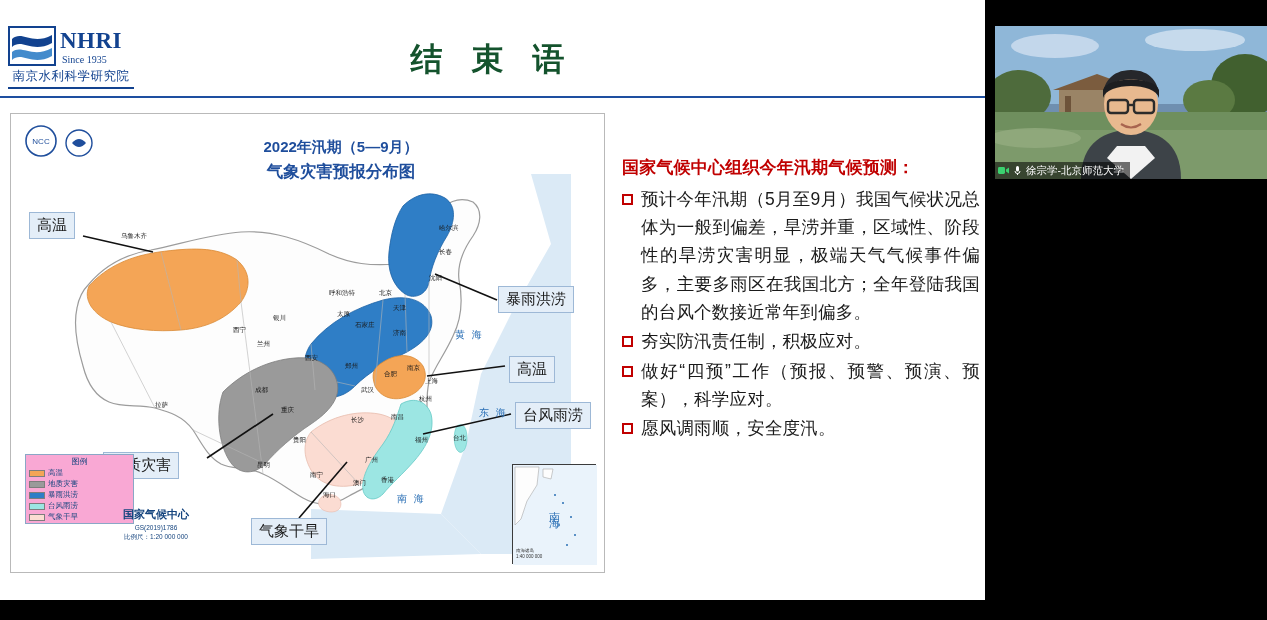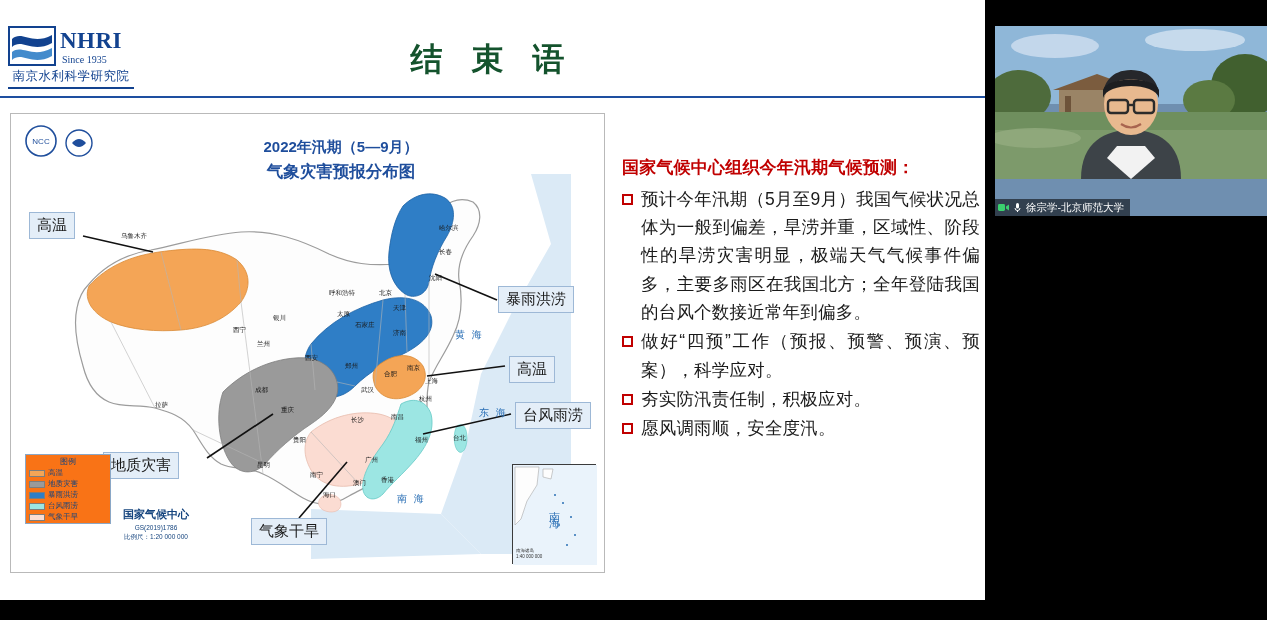--- a/index.html
+++ b/index.html
@@ -60,22 +60,22 @@
     font-size: 15px;
   }
   .map-title .l2 { font-size: 16.5px; }
   .cal-box {
     position: absolute;
     background: #e4eef8; border: 1px solid #9db8d6;
     color: #1a1a1a; font-size: 15px; padding: 3px 7px;
     white-space: nowrap;
   }
   .legend {
-    position: absolute; left: 14px; top: 340px; width: 86px;
-    border: 1px solid #8aa7c6; background: #f97316;
+    position: absolute; left: 14px; top: 340px; width: 109px;
+    border: 1px solid #8aa7c6; background: #f9a8d4;
     font-size: 7.5px; color: #15447e;
   }
   .legend-title { text-align: center; padding: 1px 0; font-size: 8px; }
   .legend-row { display: flex; align-items: center; gap: 3px; padding: 0 2px 1px 3px; }
   .legend-sw { width: 16px; height: 7px; border: .5px solid #7d7d7d; }
   .map-credit {
     position: absolute; left: 112px; top: 392px;
     color: #15447e; font-size: 11px; font-weight: bold; text-align: center;
     line-height: 1.5;
   }
@@ -108,21 +108,21 @@
     flex: none; width: 11px; height: 11px; border: 2px solid #c00000;
     margin: 9px 8px 0 0;
   }
   .btxt {
     font-size: 17.5px; line-height: 1.62; color: #1a1a1a; letter-spacing: .2px;
     text-align: justify;
   }
 
   
   .video {
-    position: absolute; right: 0; top: 26px; width: 272px; height: 190px;
+    position: absolute; right: 0; top: 26px; width: 272px; height: 153px;
     overflow: hidden; background: #6f8fb0;
   }
   .vid-name {
     position: absolute; left: 0; bottom: 0; height: 17px;
     display: flex; align-items: center; gap: 3px;
     background: rgba(0,0,0,.55); color: #fff; font-size: 10.5px;
     padding: 0 6px 0 3px;
   }
   .vid-ico { width: 11px; height: 11px; display: inline-block; }
 </style>
@@ -327,25 +327,25 @@
 
     <div class="text-col">
       <div class="lead">国家气候中心组织今年汛期气候预测：</div>
 
       <div class="bullet">
         <span class="sq"></span>
         <span class="btxt">预计今年汛期（5月至9月）我国气候状况总体为一般到偏差，旱涝并重，区域性、阶段性的旱涝灾害明显，极端天气气候事件偏多，主要多雨区在我国北方；全年登陆我国的台风个数接近常年到偏多。</span>
       </div>
       <div class="bullet">
         <span class="sq"></span>
-        <span class="btxt">做好“四预”工作（预报、预警、预演、预案），科学应对。</span>
+        <span class="btxt">夯实防汛责任制，积极应对。</span>
       </div>
       <div class="bullet">
         <span class="sq"></span>
-        <span class="btxt">夯实防汛责任制，积极应对。</span>
+        <span class="btxt">做好“四预”工作（预报、预警、预演、预案），科学应对。</span>
       </div>
       <div class="bullet">
         <span class="sq"></span>
         <span class="btxt">愿风调雨顺，安全度汛。</span>
       </div>
     </div>
   </div>
 
   <div class="video">
     <svg width="272" height="153" viewBox="0 0 272 153">

